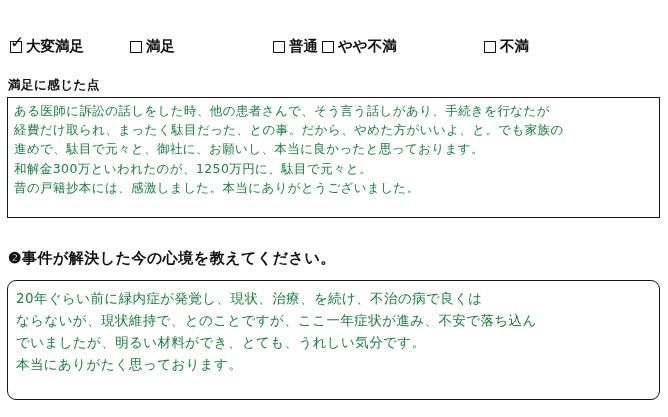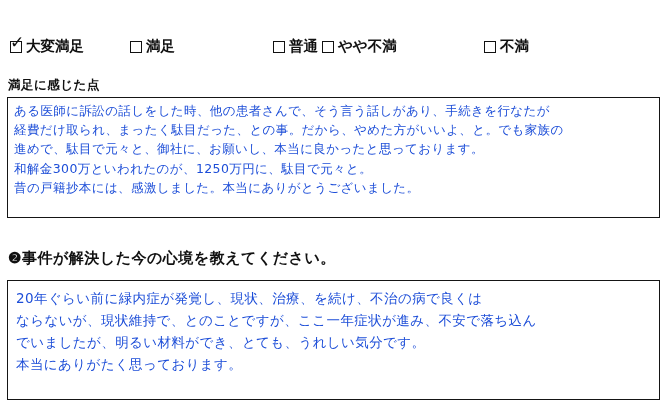--- a/index.html
+++ b/index.html
@@ -57,27 +57,27 @@
   .answer-box{
     position:absolute;
     left:7px;
     width:653px;
     border:1.5px solid #151515;
     background:#ffffff;
     box-sizing:border-box;
   }
   .hand-line{
     font-family:"DejaVu Sans",sans-serif;
-    color:#1d4ed8;
+    color:#15803d;
     white-space:nowrap;
     letter-spacing:0.4px;
   }
   #box1{top:97px;height:121px;padding:3px 6px;}
   #box1 .hand-line{font-size:12.5px;line-height:19.2px;}
-  #box2{top:280px;height:120px;padding:6px 8px;}
+  #box2{top:280px;height:120px;padding:6px 8px;border-radius:9px;}
   #box2 .hand-line{font-size:13.5px;line-height:22px;}
 </style>
 </head>
 <body>
 
 <div class="page">
 
 
   <div class="opt" style="left:10px;" data-checked="true">
     <span class="cb">

